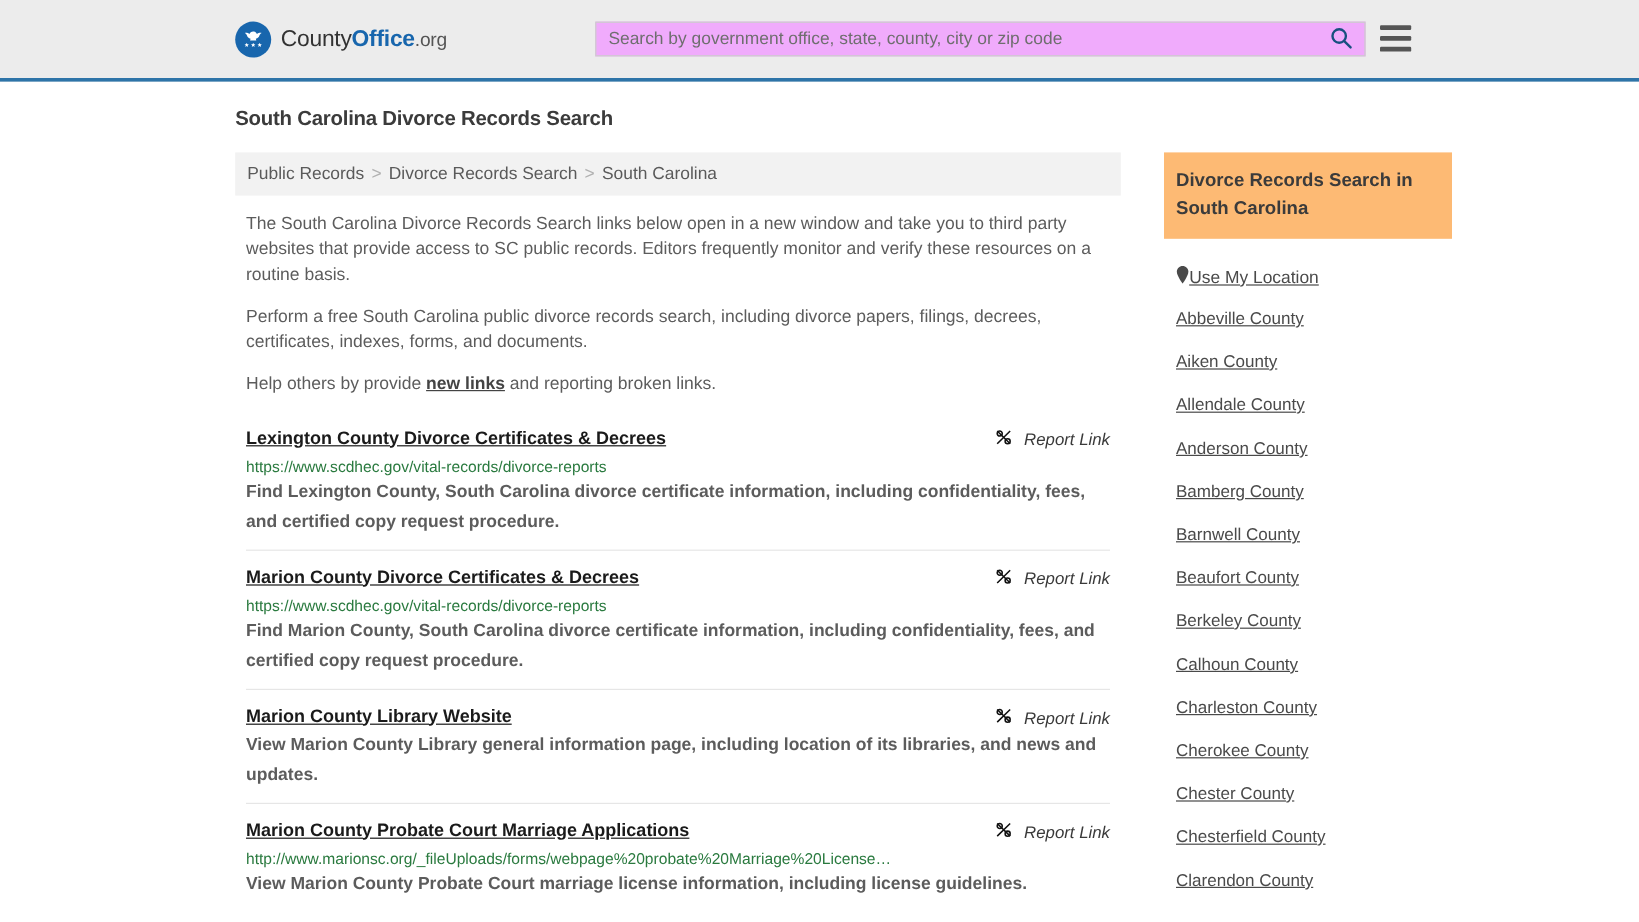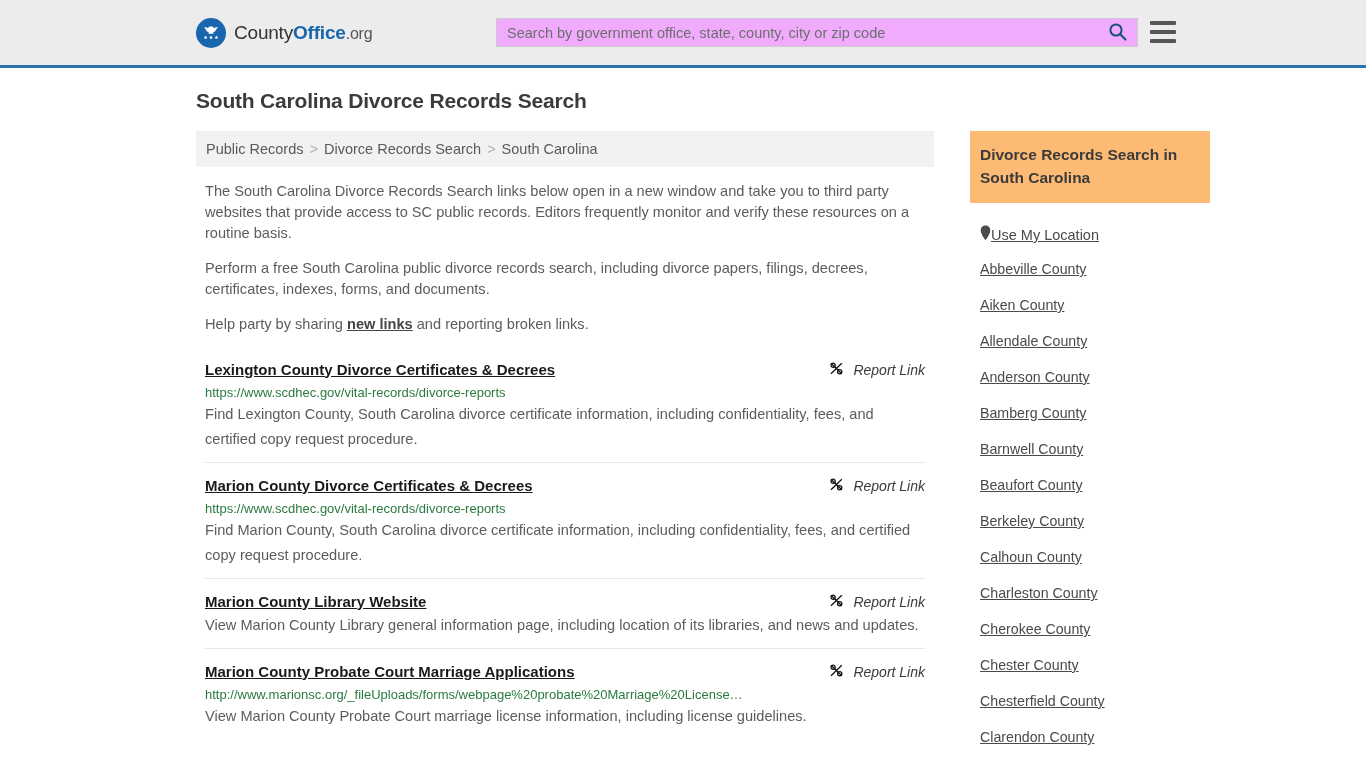--- a/index.html
+++ b/index.html
@@ -95,21 +95,21 @@
     background: #555555;
     border-radius: 1px;
   }
 
   
   .page {
     width: 1366px;
     padding: 0 196px 0 196px;
   }
   .page-title {
-    font-size: 21px;
+    font-size: 17px;
     font-weight: bold;
     color: #3b3b3b;
     margin-top: 21px;
     letter-spacing: -0.2px;
   }
   .content {
     display: flex;
     gap: 36px;
     margin-top: 18px;
   }
@@ -180,20 +180,21 @@
     color: #2a7a3f;
     margin-top: 4px;
     line-height: 17px;
     word-break: break-all;
   }
   .result-desc {
     font-size: 14.6px;
     color: #5c5c5c;
     line-height: 25px;
     margin-top: 1px;
+    font-weight: bold;
   }
 
   
   .side-header {
     background: #fdba74;
     padding: 12px 10px 14px 10px;
     font-size: 15.5px;
     font-weight: bold;
     color: #3b3b3b;
     line-height: 23px;
@@ -268,21 +269,21 @@
         <a href="#">Public Records</a>
         <span class="sep">&gt;</span>
         <a href="#">Divorce Records Search</a>
         <span class="sep">&gt;</span>
         <a href="#">South Carolina</a>
       </nav>
 
       <div class="intro">
         <p>The South Carolina Divorce Records Search links below open in a new window and take you to third party websites that provide access to SC public records. Editors frequently monitor and verify these resources on a routine basis.</p>
         <p>Perform a free South Carolina public divorce records search, including divorce papers, filings, decrees, certificates, indexes, forms, and documents.</p>
-        <p><span>Help party by sharing </span><a class="inline-link" href="#">new links</a><span> and reporting broken links.</span></p>
+        <p><span>Help others by provide </span><a class="inline-link" href="#">new links</a><span> and reporting broken links.</span></p>
       </div>
 
       <div class="results">
 
         <div class="result">
           <div class="result-head">
             <a class="result-title" href="#">Lexington County Divorce Certificates &amp; Decrees</a>
             <div class="report-link">
               <span>
                 <svg width="17" height="17" viewBox="0 0 17 17" aria-hidden="true">

